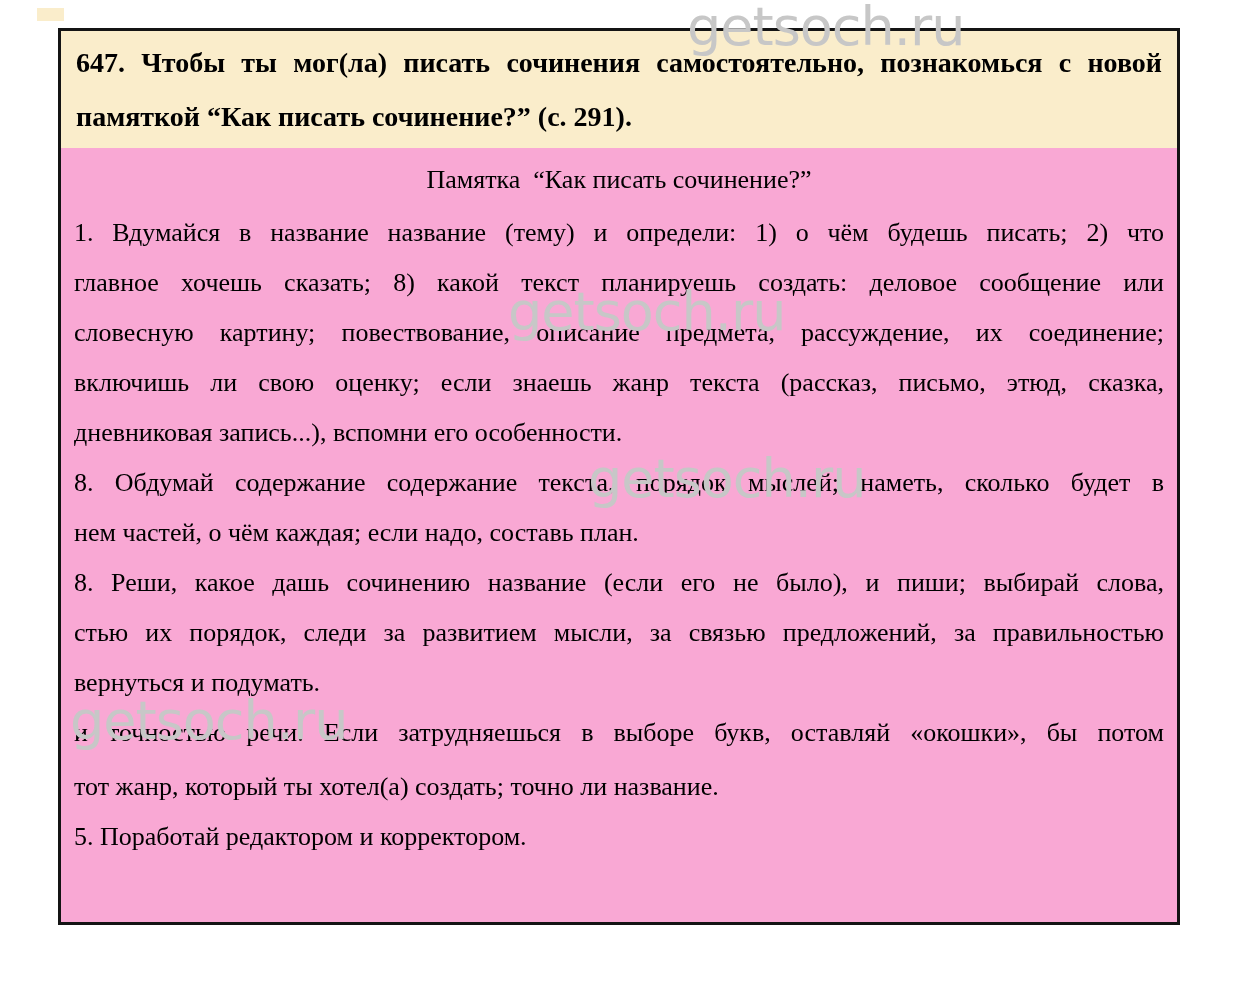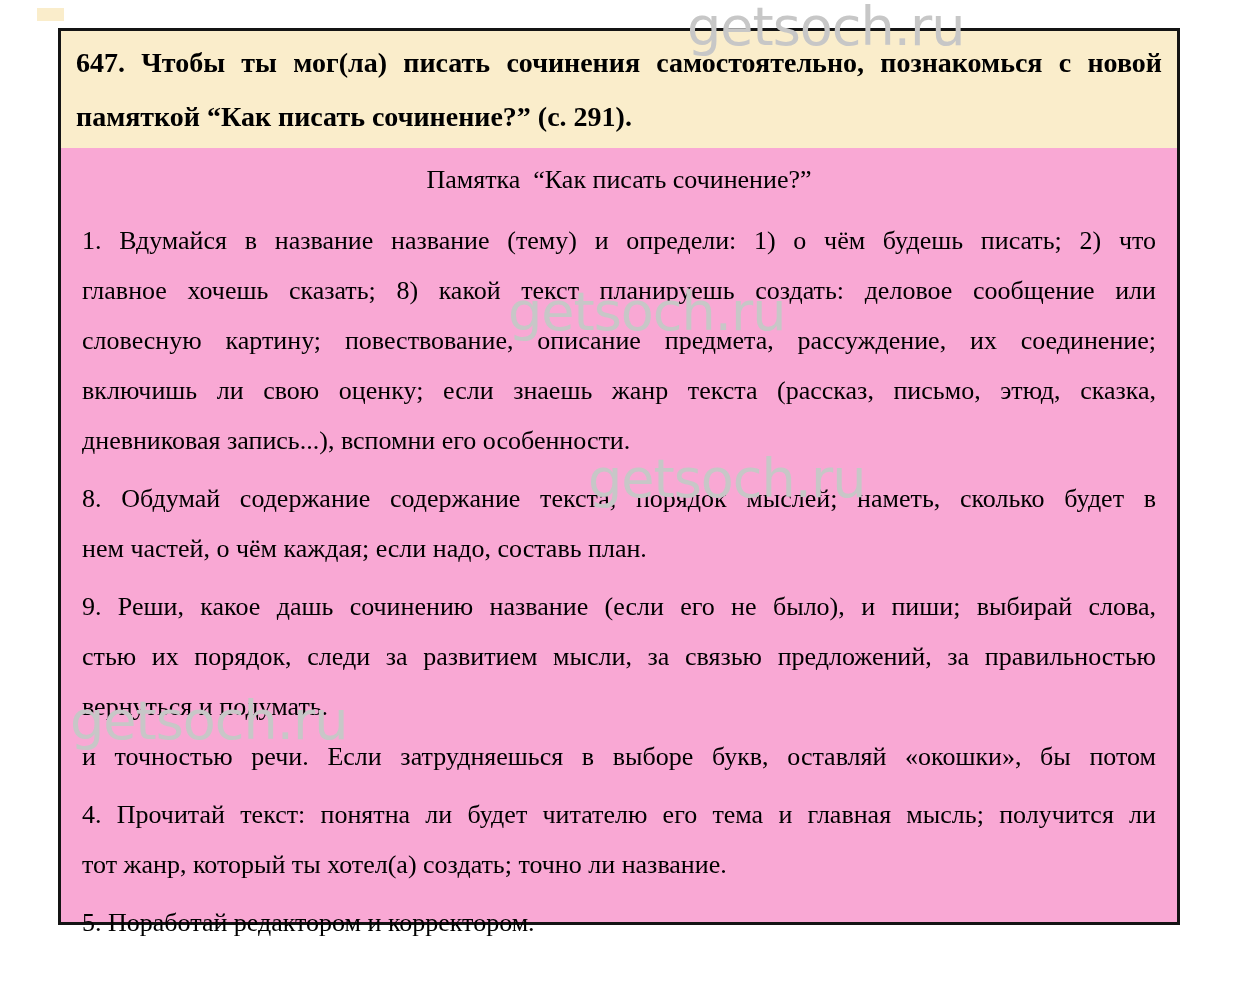--- a/index.html
+++ b/index.html
@@ -37,21 +37,21 @@
     border-top:none;
     background:#f9a8d4;
     padding:4px 13px 0 13px;
   }
   .memo-title{
     height:56px;line-height:56px;
     text-align:center;
     font-size:26px;
     white-space:pre;
   }
-  .para{margin:8px;}
+  .para{margin:0;}
   .para.gap{margin-top:4px;}
   .mline{
     height:50px;line-height:50px;
     font-size:26px;
   }
   .jline{text-align:justify;text-align-last:justify;}
   .lastline{text-align:left;text-align-last:left;}
   .watermark-layer{
     position:absolute;inset:0;
     z-index:5;
@@ -89,27 +89,26 @@
           <div class="mline jline">главное хочешь сказать; 8) какой текст планируешь создать: деловое сообщение или</div>
           <div class="mline jline">словесную картину; повествование, описание предмета, рассуждение, их соединение;</div>
           <div class="mline jline">включишь ли свою оценку; если знаешь жанр текста (рассказ, письмо, этюд, сказка,</div>
           <div class="mline lastline">дневниковая запись...), вспомни его особенности.</div>
         </div>
         <div class="para">
           <div class="mline jline">8. Обдумай содержание содержание текста, порядок мыслей; наметь, сколько будет в</div>
           <div class="mline lastline">нем частей, о чём каждая; если надо, составь план.</div>
         </div>
         <div class="para">
-          <div class="mline jline">9. Реши, какое дашь сочинению название (если его не было), и пиши; выбирай слова,</div>
+          <div class="mline jline">8. Реши, какое дашь сочинению название (если его не было), и пиши; выбирай слова,</div>
           <div class="mline jline">стью их порядок, следи за развитием мысли, за связью предложений, за правильностью</div>
           <div class="mline lastline">вернуться и подумать.</div>
           <div class="mline jline">и точностью речи. Если затрудняешься в выборе букв, оставляй «окошки», бы потом</div>
         </div>
         <div class="para gap">
-          <div class="mline jline">4. Прочитай текст: понятна ли будет читателю его тема и главная мысль; получится ли</div>
           <div class="mline lastline">тот жанр, который ты хотел(а) создать; точно ли название.</div>
         </div>
         <div class="para">
           <div class="mline lastline">5. Поработай редактором и корректором.</div>
         </div>
       </div>
   </div>
 
   <div class="watermark-layer">
 

